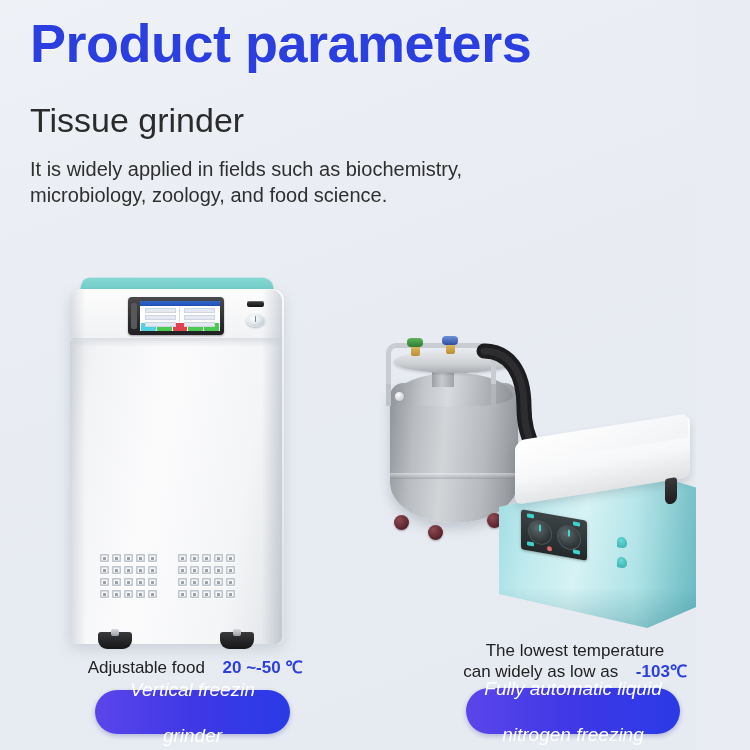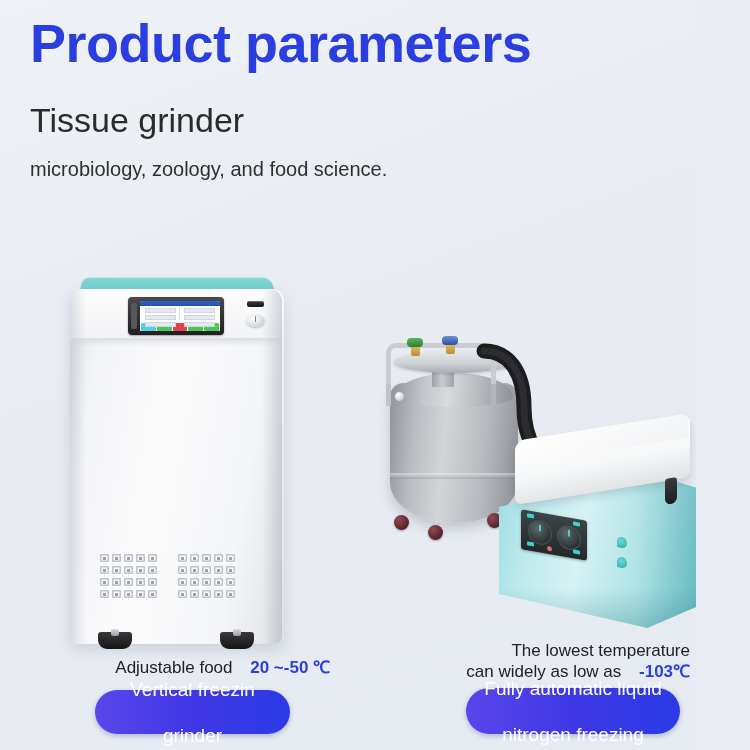--- a/index.html
+++ b/index.html
@@ -273,48 +273,49 @@
   .m-mark{
     position:absolute;left:122px;width:10px;height:11px;
     background:radial-gradient(circle at 40% 35%,#55d8d2,#1f9b9a);
     border-radius:50% 50% 50% 10%;transform:skewY(10deg);
     opacity:.85;
   }
   .m-mark.m1{top:112px;} .m-mark.m2{top:132px;}
 
   
   .cap{
-    position:absolute;text-align:right;
+    position:absolute;text-align:center;
     font-size:17px;line-height:21px;color:#222;font-weight:500;
   }
   .cap b{color:#2b3fe0;font-weight:bold;margin-left:13px;}
   #cap-left{left:60px;top:657px;width:270px;}
   #cap-right{left:460px;top:640px;width:230px;}
 
   .badge{
     position:absolute;
     border-radius:24px;
     background:linear-gradient(90deg,#5a46ea 0%,#4038e6 48%,#2a3ae6 100%);
     color:#fff;text-align:center;font-size:19px;line-height:23px;
     font-weight:500;
     display:flex;align-items:center;justify-content:center;
     box-shadow:0 2px 5px rgba(50,60,160,.30);
   }
   #badge-left{left:95px;top:690px;width:195px;height:44px;}
   #badge-right{left:466px;top:688px;width:214px;height:46px;}
-  .badge span{display:block;padding:0 8px;}
+  .badge span{display:block;padding:0 8px;font-style:italic;}
 </style>
 </head>
 <body>
 
 <div class="page">
 
   <div class="title">Product parameters</div>
   <div class="subtitle">Tissue grinder</div>
   <div class="desc">
+    <span class="l1">It is widely applied in fields such as biochemistry,</span>
     <span class="l2">microbiology, zoology, and food science.</span>
   </div>
 
   <div class="obj" id="grinder">
     <div class="g-lid"></div>
     <div class="g-body"></div>
     <div class="g-face"></div>
     <div class="g-leftedge"></div>
     <div class="g-rightedge"></div>
     <div class="g-seam"></div>

